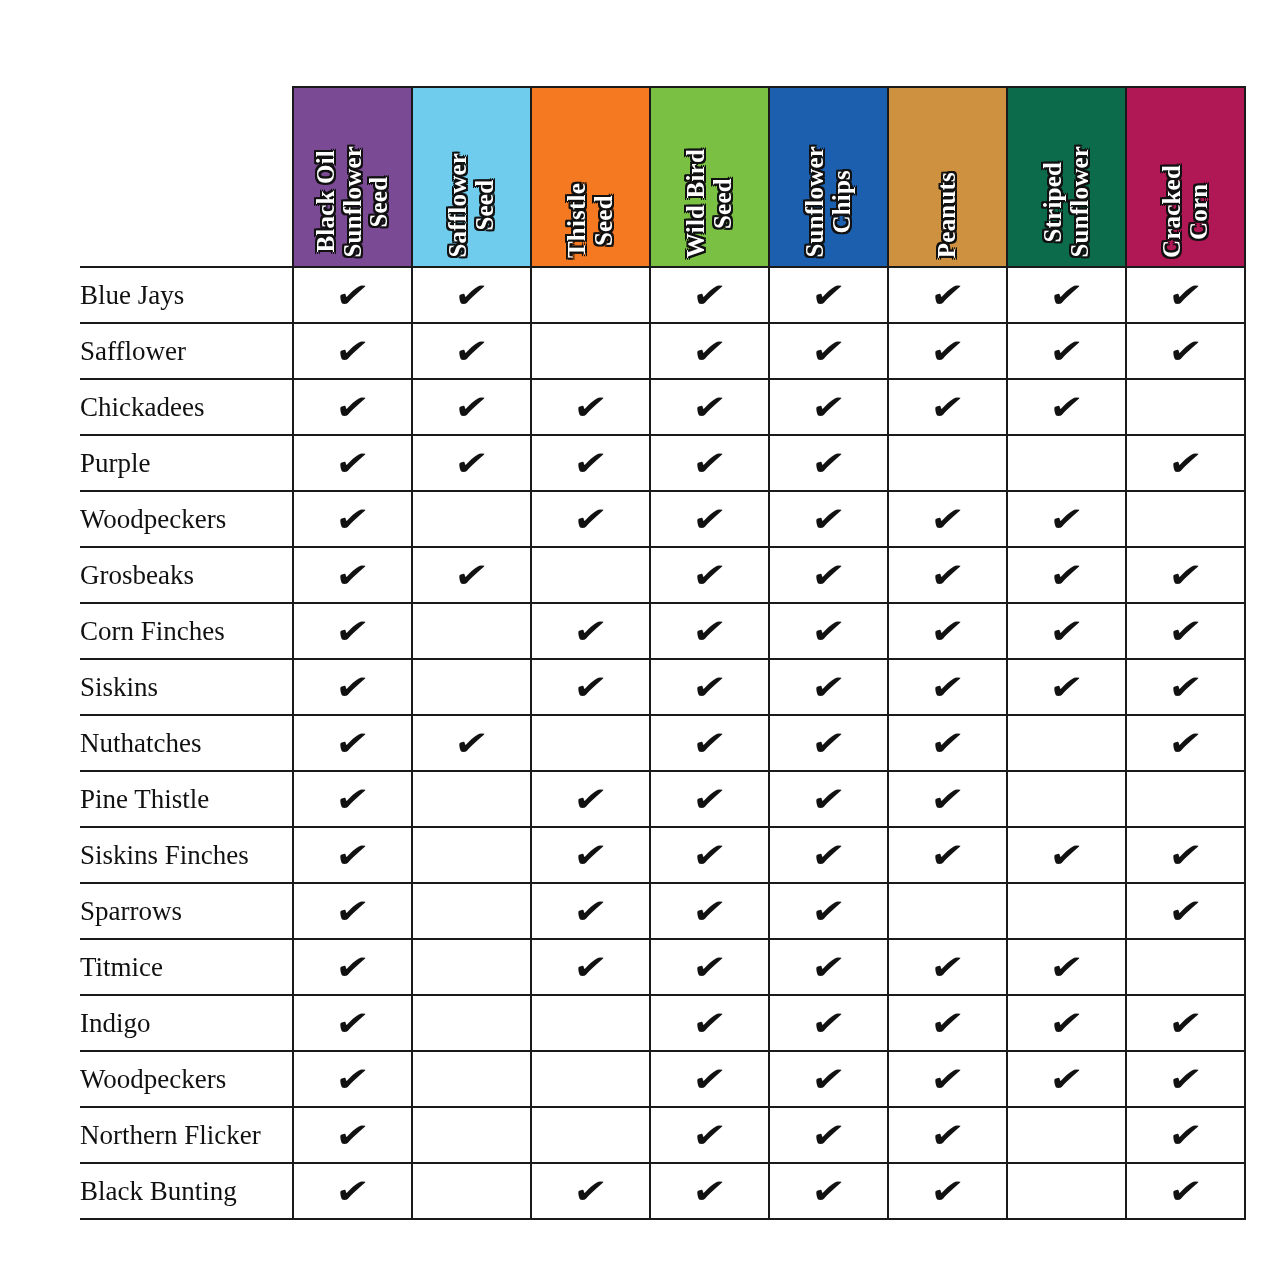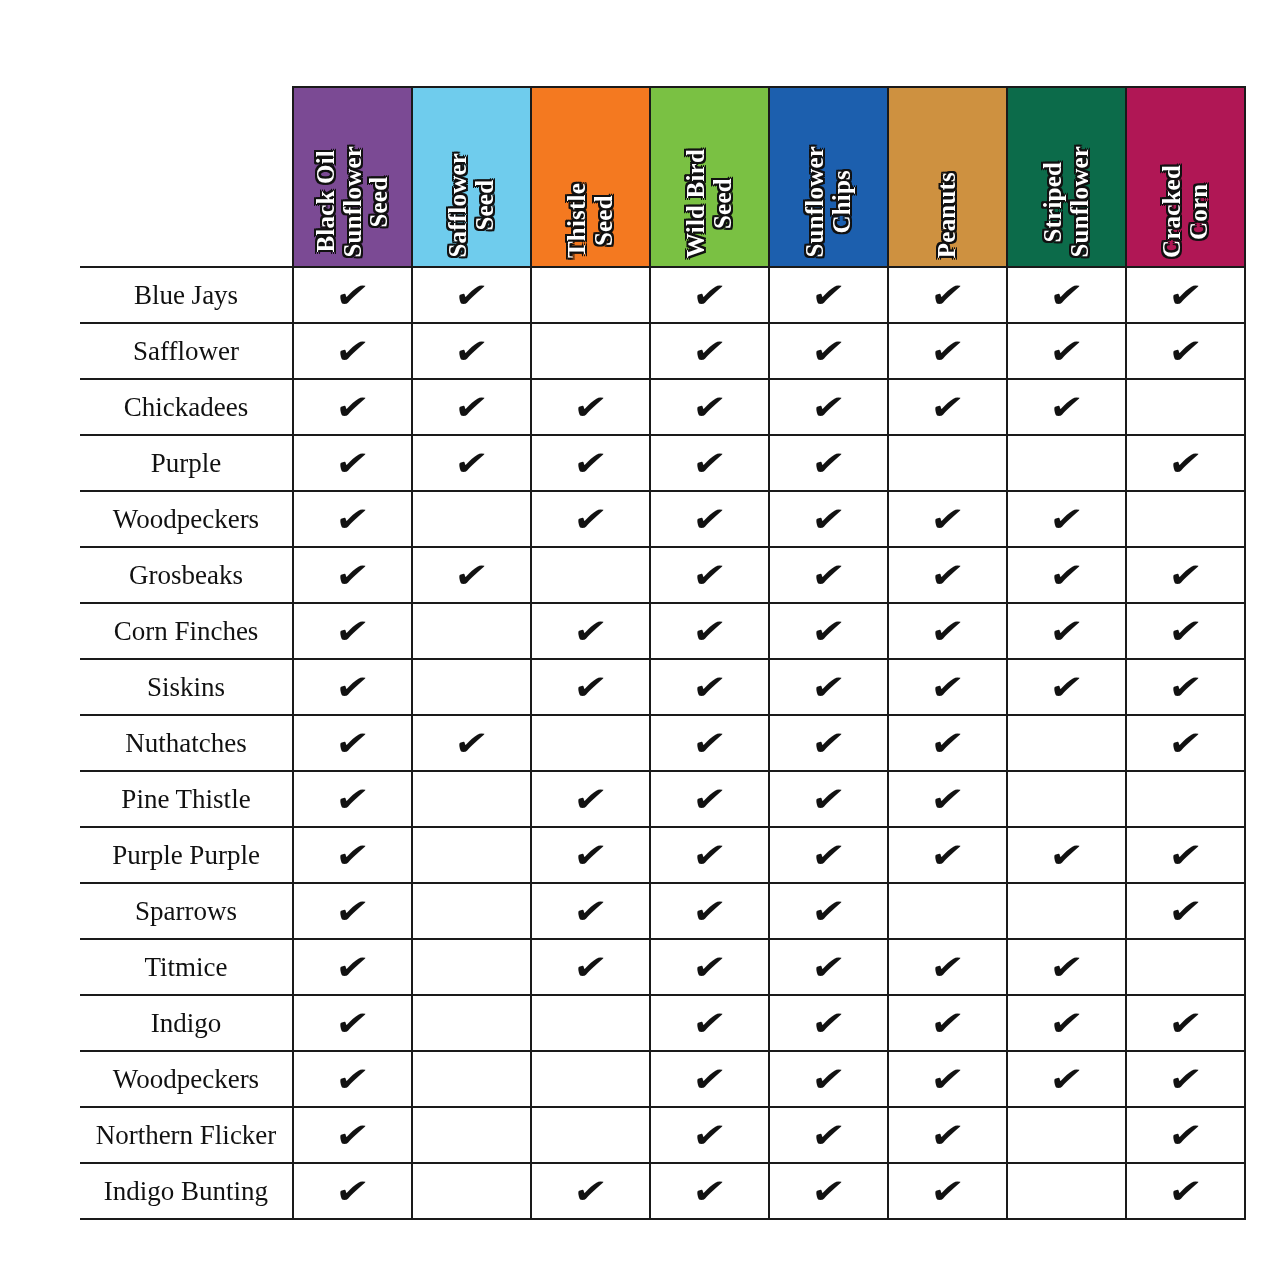--- a/index.html
+++ b/index.html
@@ -61,21 +61,21 @@
     letter-spacing: 0.2px;
     margin: 0 auto 8px auto;
     text-shadow:
       -2px 0 0 #111, 2px 0 0 #111, 0 -2px 0 #111, 0 2px 0 #111,
       -2px -2px 0 #111, 2px -2px 0 #111, -2px 2px 0 #111, 2px 2px 0 #111;
   }
   
   .row-label {
     width: 212px;
     height: 54px;
-    text-align: center;
+    text-align: left;
     padding-right: 14px;
     box-sizing: border-box;
     font-family: "Liberation Serif", serif;
     font-size: 27px;
     color: #111111;
     border-top: 2px solid #1a1a1a;
     background: #ffffff;
     white-space: nowrap;
   }
   tr.data-row:last-child .row-label {
@@ -248,21 +248,21 @@
           <td class="data-cell"><span class="check">✔</span></td>
           <td class="data-cell"><span class="check empty">✔</span></td>
           <td class="data-cell"><span class="check">✔</span></td>
           <td class="data-cell"><span class="check">✔</span></td>
           <td class="data-cell"><span class="check">✔</span></td>
           <td class="data-cell"><span class="check">✔</span></td>
           <td class="data-cell"><span class="check empty">✔</span></td>
           <td class="data-cell"><span class="check empty">✔</span></td>
         </tr>
         <tr class="data-row">
-          <td class="row-label">Purple Purple</td>
+          <td class="row-label">Siskins Finches</td>
           <td class="data-cell"><span class="check">✔</span></td>
           <td class="data-cell"><span class="check empty">✔</span></td>
           <td class="data-cell"><span class="check">✔</span></td>
           <td class="data-cell"><span class="check">✔</span></td>
           <td class="data-cell"><span class="check">✔</span></td>
           <td class="data-cell"><span class="check">✔</span></td>
           <td class="data-cell"><span class="check">✔</span></td>
           <td class="data-cell"><span class="check">✔</span></td>
         </tr>
         <tr class="data-row">
@@ -314,21 +314,21 @@
           <td class="data-cell"><span class="check">✔</span></td>
           <td class="data-cell"><span class="check empty">✔</span></td>
           <td class="data-cell"><span class="check empty">✔</span></td>
           <td class="data-cell"><span class="check">✔</span></td>
           <td class="data-cell"><span class="check">✔</span></td>
           <td class="data-cell"><span class="check">✔</span></td>
           <td class="data-cell"><span class="check empty">✔</span></td>
           <td class="data-cell"><span class="check">✔</span></td>
         </tr>
         <tr class="data-row">
-          <td class="row-label">Indigo Bunting</td>
+          <td class="row-label">Black Bunting</td>
           <td class="data-cell"><span class="check">✔</span></td>
           <td class="data-cell"><span class="check empty">✔</span></td>
           <td class="data-cell"><span class="check">✔</span></td>
           <td class="data-cell"><span class="check">✔</span></td>
           <td class="data-cell"><span class="check">✔</span></td>
           <td class="data-cell"><span class="check">✔</span></td>
           <td class="data-cell"><span class="check empty">✔</span></td>
           <td class="data-cell"><span class="check">✔</span></td>
         </tr>
       </tbody>

